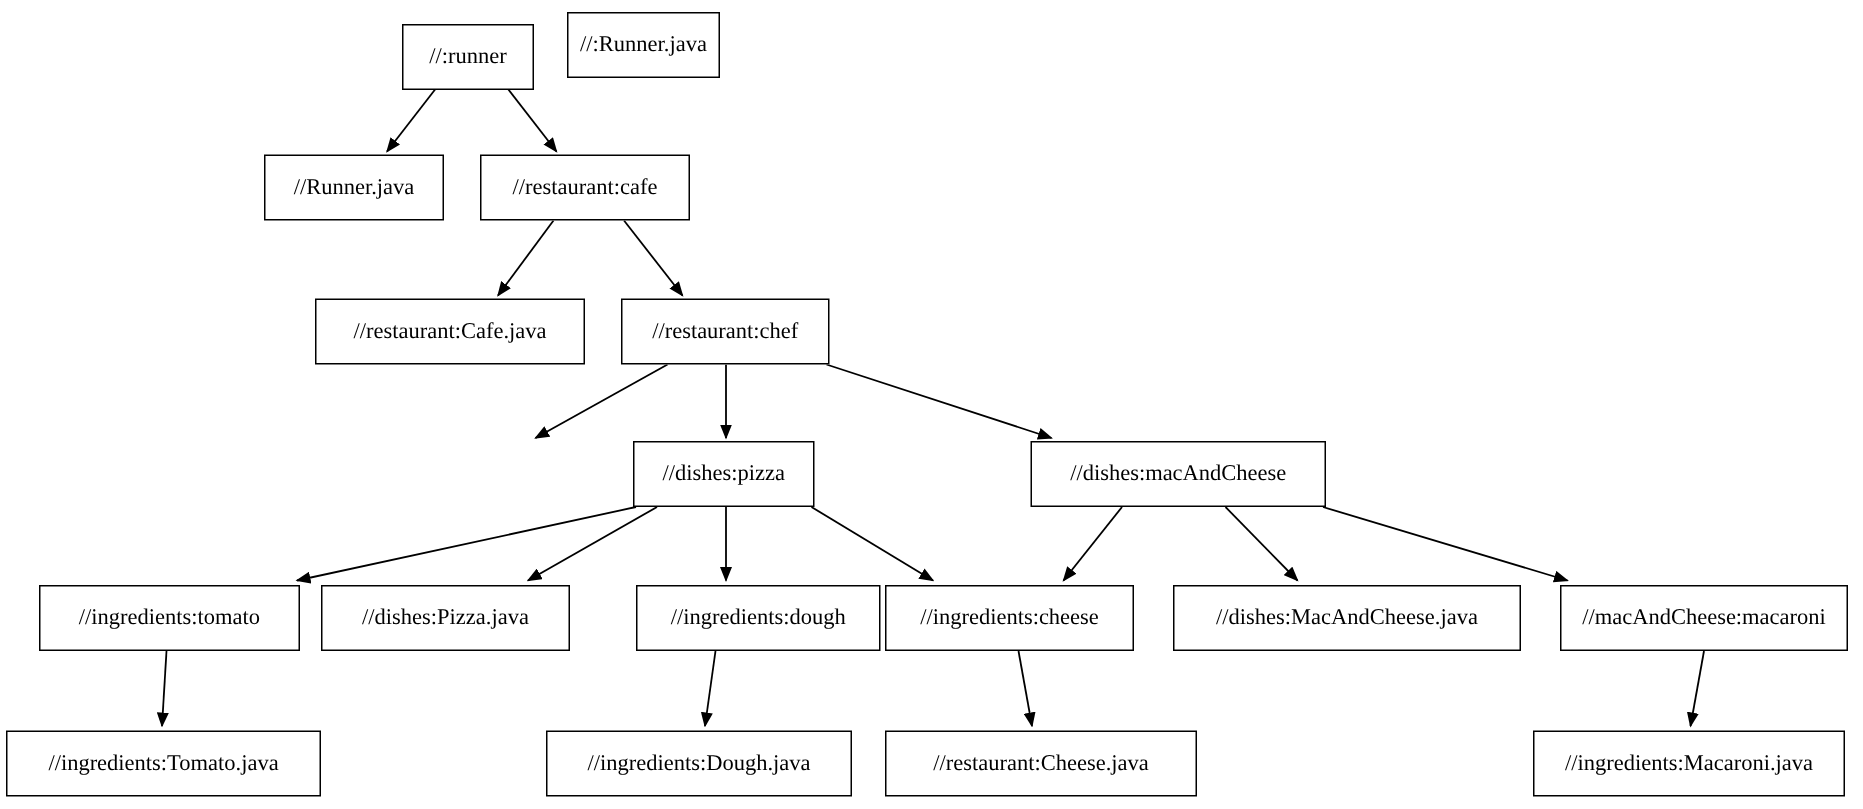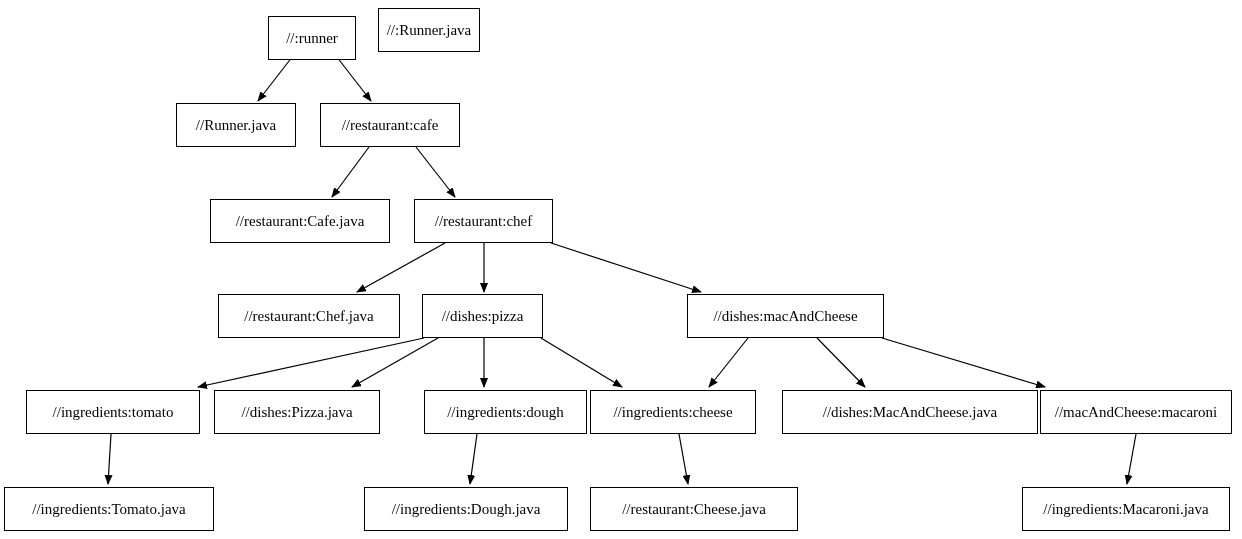--- a/index.html
+++ b/index.html
@@ -73,29 +73,28 @@
 
   <div class="node" style="left:268px;  top:16px;   width:88px;">//:runner</div>
   <div class="node" style="left:378px;  top:8px;   width:102px;">//:Runner.java</div>
 
   <div class="node" style="left:176px;  top:103px; width:120px;">//Runner.java</div>
   <div class="node" style="left:320px;  top:103px; width:140px;">//restaurant:cafe</div>
 
   <div class="node" style="left:210px;  top:199px; width:180px;">//restaurant:Cafe.java</div>
   <div class="node" style="left:414px;  top:199px; width:139px;">//restaurant:chef</div>
 
-  <div class="node" style="left:218px;  top:294px; width:182px;">//restaurant:Chef.java</div>
   <div class="node" style="left:422px;  top:294px; width:121px;">//dishes:pizza</div>
   <div class="node" style="left:687px;  top:294px; width:197px;">//dishes:macAndCheese</div>
 
   <div class="node" style="left:26px;   top:390px; width:174px;">//ingredients:tomato</div>
   <div class="node" style="left:214px;  top:390px; width:166px;">//dishes:Pizza.java</div>
   <div class="node" style="left:402px;  top:390px; width:163px;margin-left:22px;">//ingredients:dough</div>
   <div class="node" style="left:590px;  top:390px; width:166px;">//ingredients:cheese</div>
-  <div class="node" style="left:782px;  top:390px; width:256px;">//dishes:MacAndCheese.java</div>
+  <div class="node" style="left:782px;  top:390px; width:232px;">//dishes:MacAndCheese.java</div>
   <div class="node" style="left:1040px; top:390px; width:192px;">//macAndCheese:macaroni</div>
 
   <div class="node" style="left:4px;    top:487px; width:210px;">//ingredients:Tomato.java</div>
   <div class="node" style="left:364px;  top:487px; width:204px;">//ingredients:Dough.java</div>
   <div class="node" style="left:590px;  top:487px; width:208px;">//restaurant:Cheese.java</div>
   <div class="node" style="left:1022px; top:487px; width:208px;">//ingredients:Macaroni.java</div>
 
 </div>
 
 </body></html>

